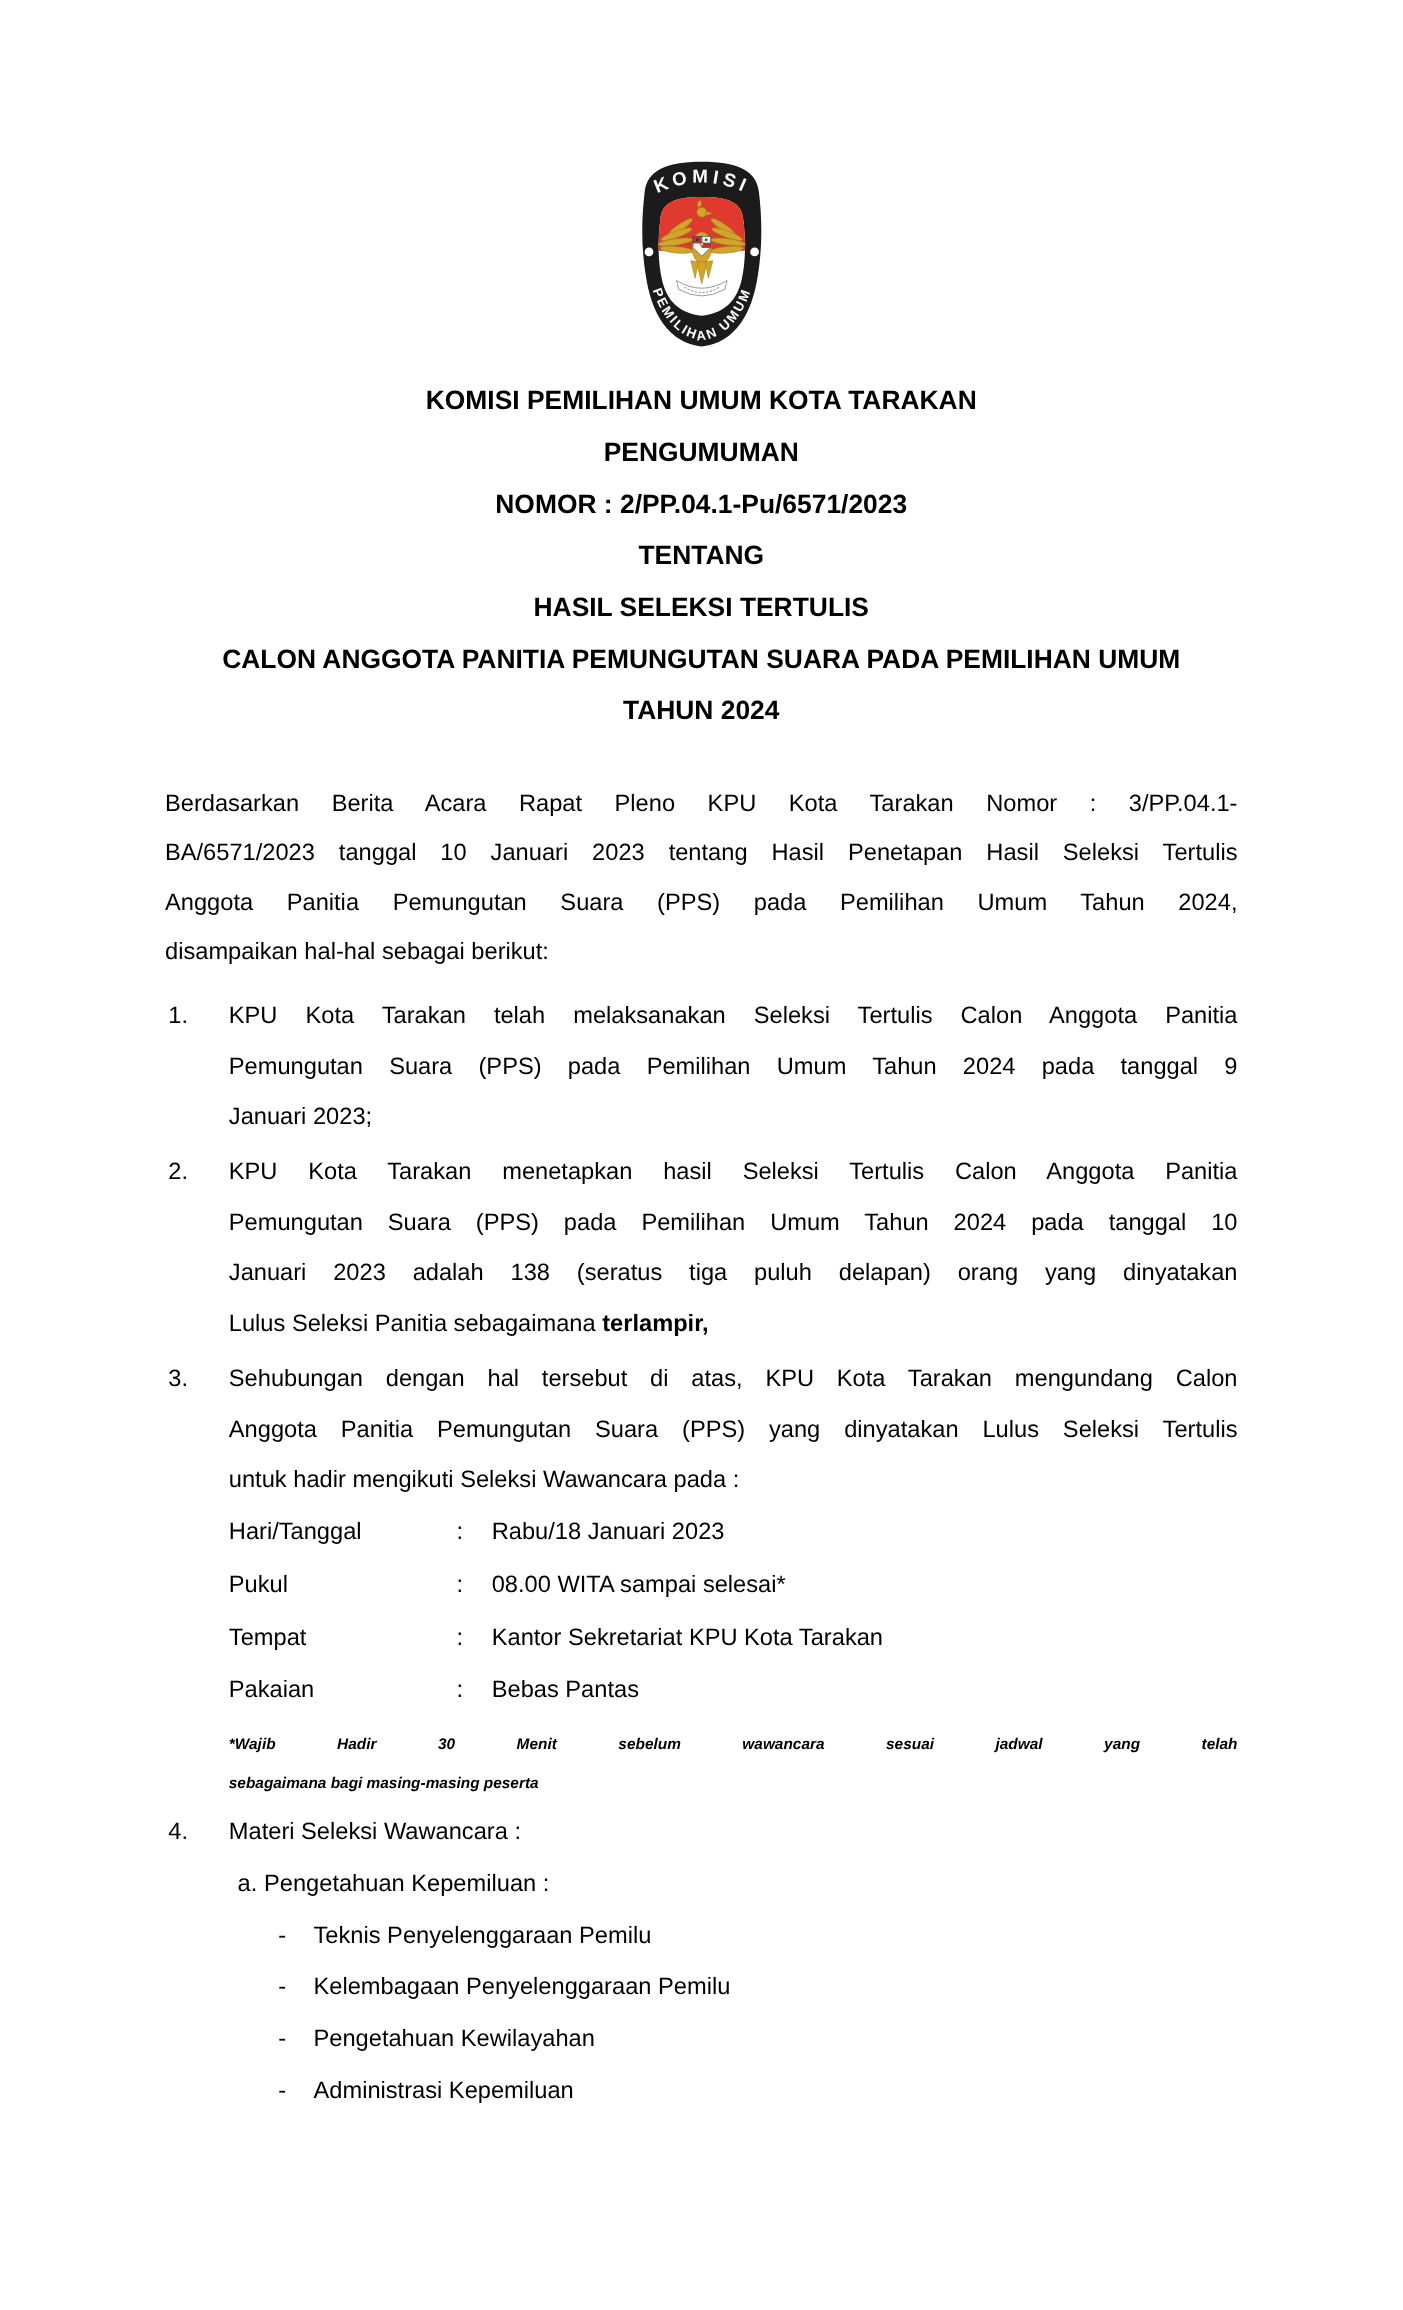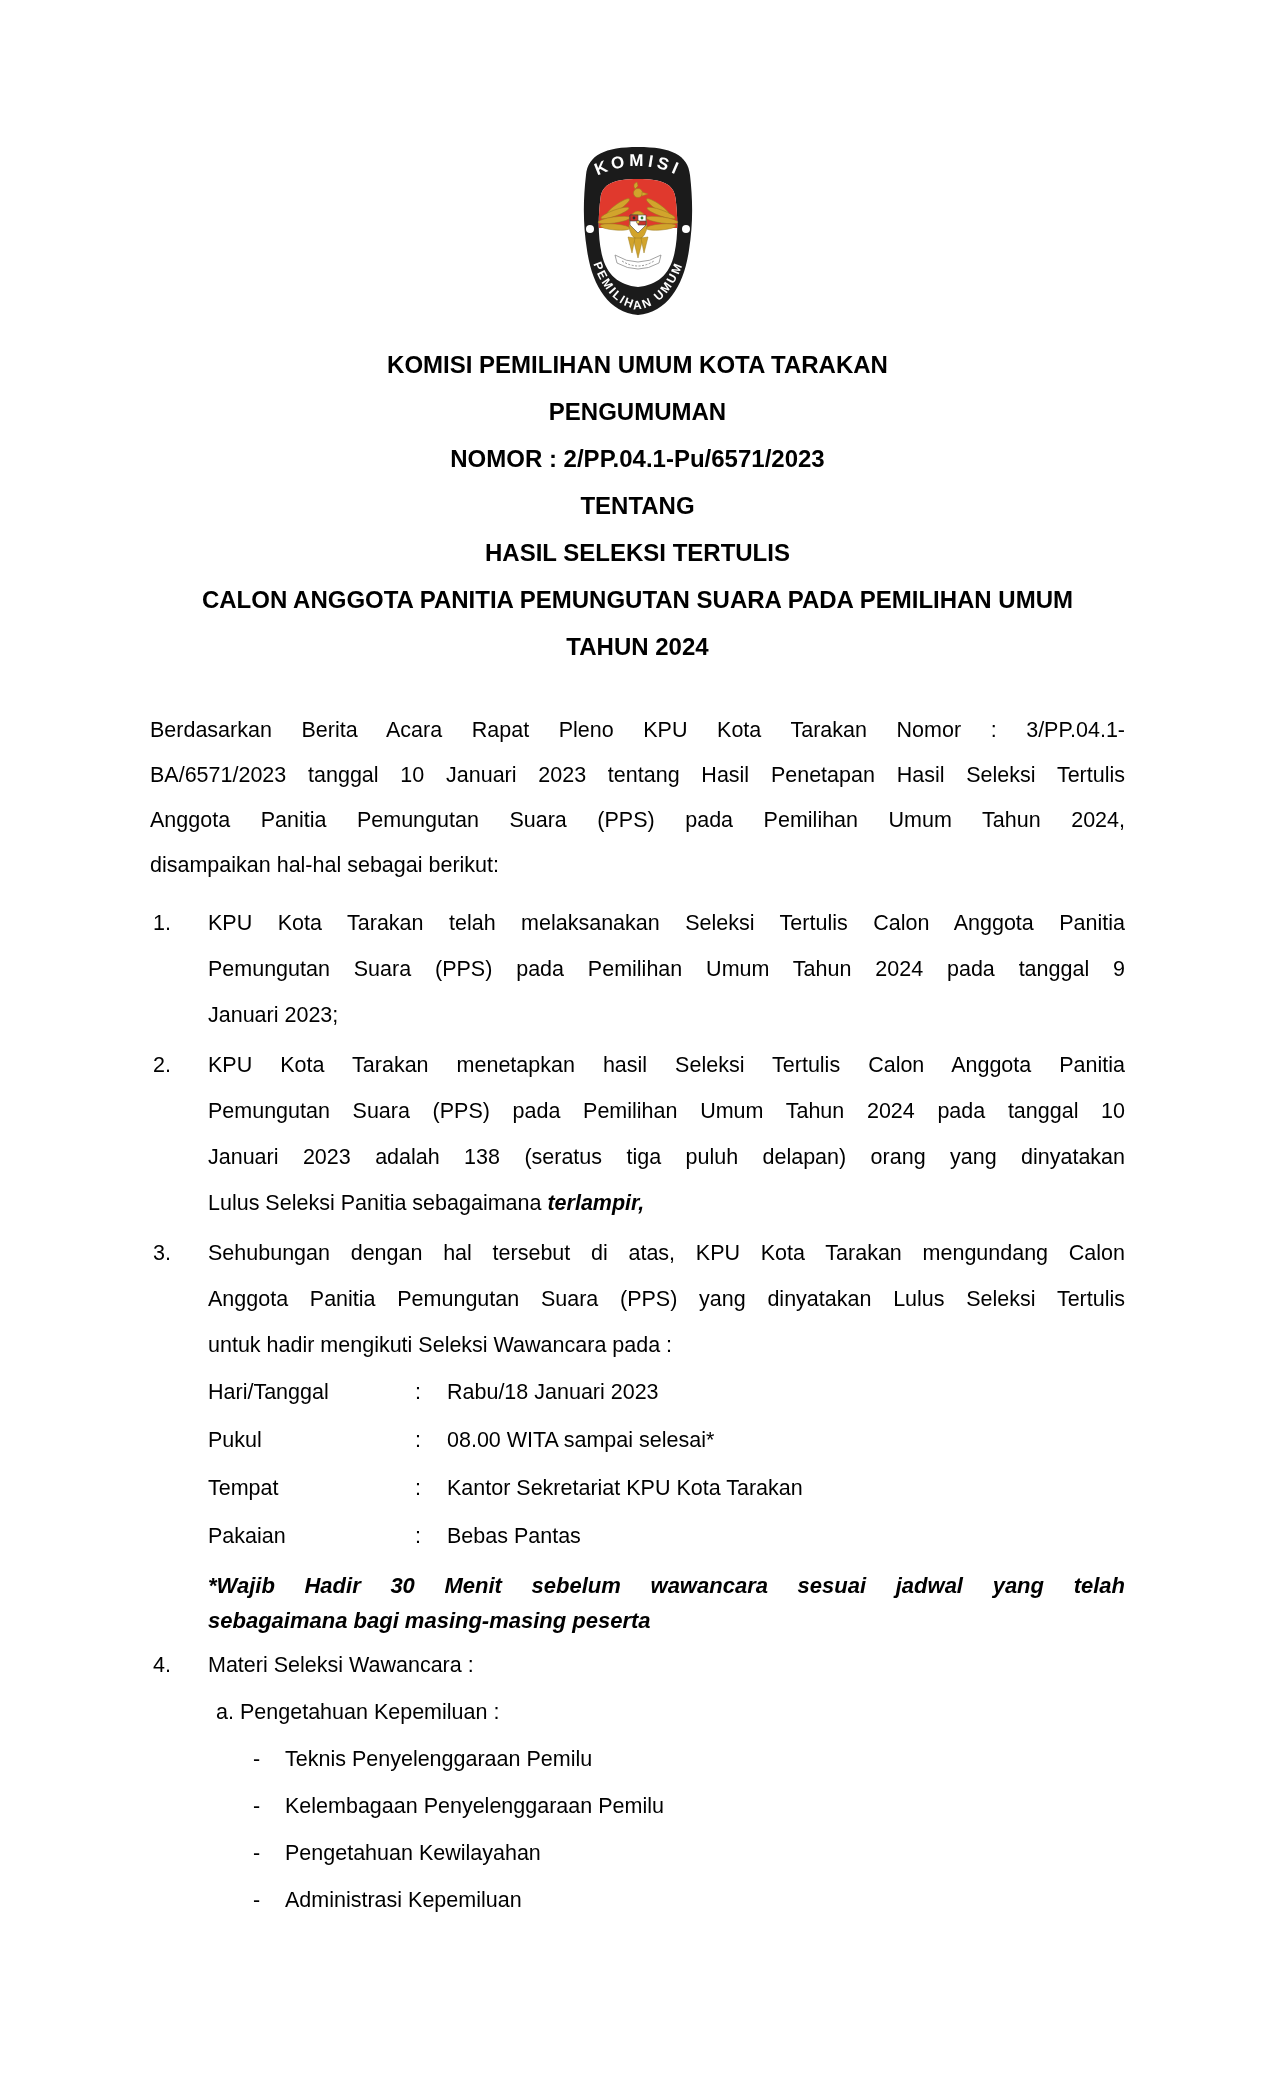--- a/index.html
+++ b/index.html
@@ -27,30 +27,30 @@
   .item .num { flex:none; width:58px; padding-left:3px; }
   .item .ibody { flex:1; min-width:0; }
   .item + .item { margin-top:4px; }
 
   .sched { line-height:48px; }
   .srow { display:flex; }
   .srow .slab { flex:none; width:207px; }
   .srow .scol { flex:none; width:32px; }
   .srow .sval { flex:1; }
 
-  .note { margin-top:8px; font-weight:bold; font-style:italic; font-size:22px; line-height:35px; }
+  .note { margin-top:8px; font-weight:bold; font-style:italic; font-size:14px; line-height:35px; }
 
   .item-last { margin-top:30px; }
   .item-last .ibody, .item-last .num { line-height:47px; }
   .suba { display:flex; margin-left:8px; }
   .suba .alab { flex:none; width:24px; }
   .dashrow { display:flex; margin-left:45px; }
   .dashrow .bullet { flex:none; width:32px; }
 
-  .emph { font-weight:bold; font-style:italic; }
+  .emph { font-weight:bold; }
 </style>
 </head>
 <body>
 
 <div class="page">
 
   <svg class="logo" width="122" height="172" viewBox="0 0 122 172" aria-hidden="true">
     <defs>
       <clipPath id="innerClip">
         <path d="M61,34 C85,34 97,39 98.5,53 C101,72 101,92 97.5,108 C93,130 80,140 61,142 C42,140 29,130 24.5,108 C21,92 21,72 23.5,53 C25,39 37,34 61,34 Z"></path>

